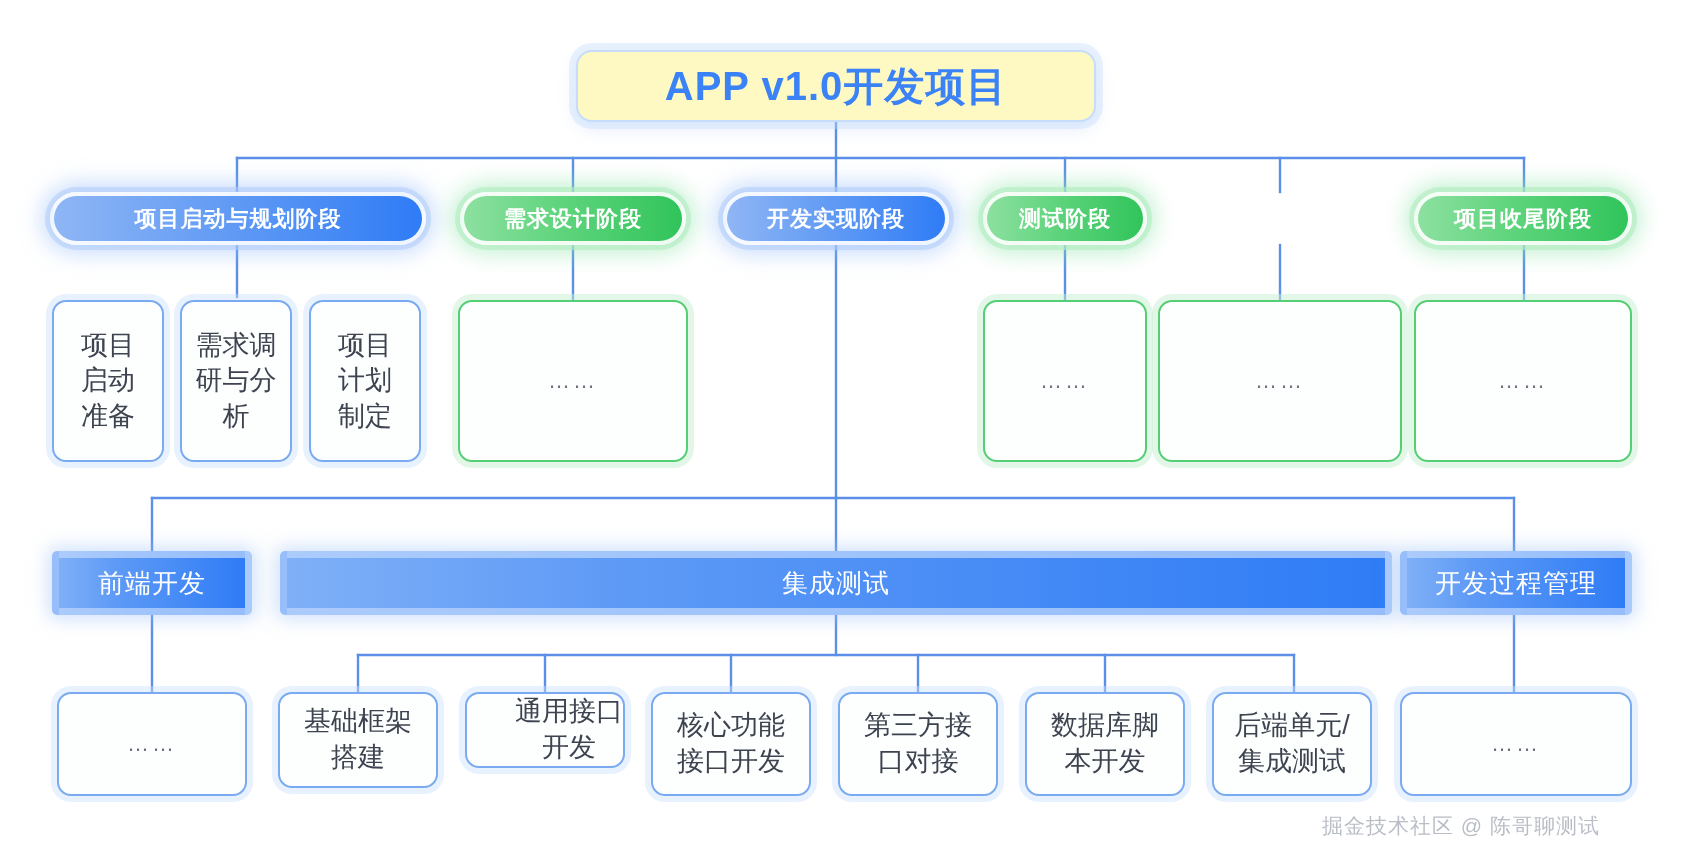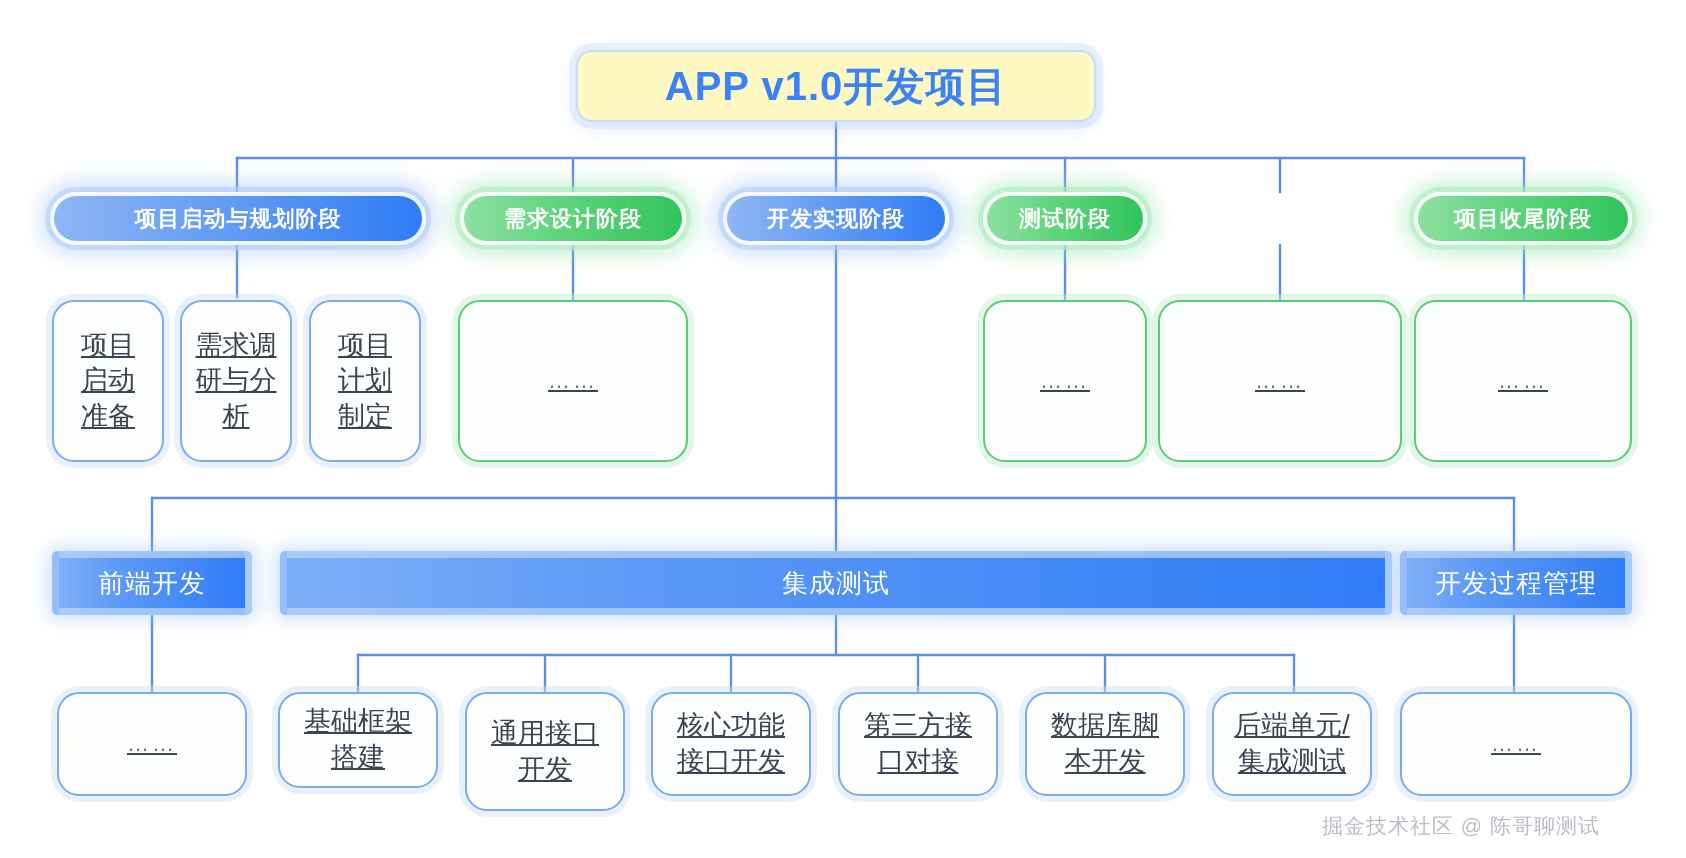--- a/index.html
+++ b/index.html
@@ -50,27 +50,26 @@
   .pill.green{
     background:linear-gradient(90deg,#8de0a0 0%,#5ed47c 45%,#31c45b 100%);
     box-shadow:0 0 0 5px rgba(176,236,192,.6), 0 0 22px 8px rgba(150,230,175,.6);
   }
 
   
   .leaf{
     display:flex;align-items:center;justify-content:center;
     text-align:center;
     background:#fdfefe;
-    border-radius:22px;
+    border-radius:14px;
     font-size:27px;
     line-height:1.32;
     color:#3d4450;
     padding:4px 0;
     word-break:break-all;
-    text-decoration:underline;
   }
   .leaf.b{ border:2px solid #7aaaf0; box-shadow:0 0 0 6px rgba(203,223,252,.45);}
   .leaf.g{ border:2px solid #55cf74; box-shadow:0 0 0 6px rgba(200,240,212,.5);}
   .leaf .dots{font-size:22px;letter-spacing:3px;color:#6b7280;}
 
   
   .band{
     display:flex;align-items:center;justify-content:center;
     border-radius:5px;
     color:#ffffff;
@@ -210,21 +209,21 @@
   </div>
 
   <div class="node leaf b" style="left:57px;top:692px;width:190px;height:104px;">
     <span class="dots">……</span>
   </div>
 
   <div class="node leaf b" style="left:278px;top:692px;width:160px;height:96px;">
     <span>基础框架<br>搭建</span>
   </div>
 
-  <div class="node leaf b" style="left:465px;top:692px;width:160px;height:119px;">
+  <div class="node leaf b" style="left:465px;top:692px;width:160px;height:76px;justify-content:flex-end;">
     <span>通用接口<br>开发</span>
   </div>
 
   <div class="node leaf b" style="left:651px;top:692px;width:160px;height:104px;">
     <span>核心功能<br>接口开发</span>
   </div>
 
   <div class="node leaf b" style="left:838px;top:692px;width:160px;height:104px;">
     <span>第三方接<br>口对接</span>
   </div>

